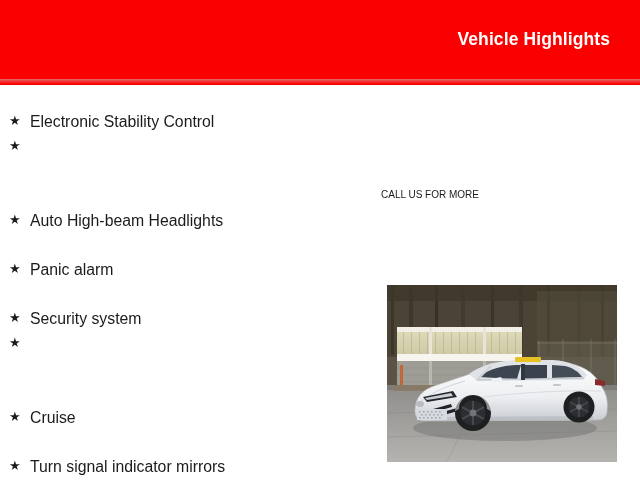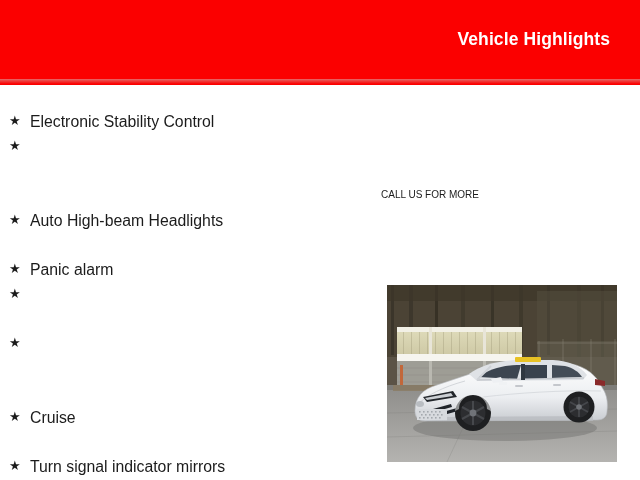--- a/index.html
+++ b/index.html
@@ -123,20 +123,21 @@
   <li class="highlight-item">
     <span class="bullet-star">★</span>
     <span class="highlight-label">Auto High-beam Headlights</span>
   </li>
   <li class="highlight-item">
     <span class="bullet-star">★</span>
     <span class="highlight-label">Panic alarm</span>
   </li>
   <li class="highlight-item">
     <span class="bullet-star">★</span>
+    <span class="highlight-label">Security system</span>
   </li>
   <li class="highlight-item">
     <span class="bullet-star">★</span>
   </li>
   <li class="highlight-item">
     <span class="bullet-star">★</span>
     <span class="highlight-label">Cruise</span>
   </li>
   <li class="highlight-item">
     <span class="bullet-star">★</span>

